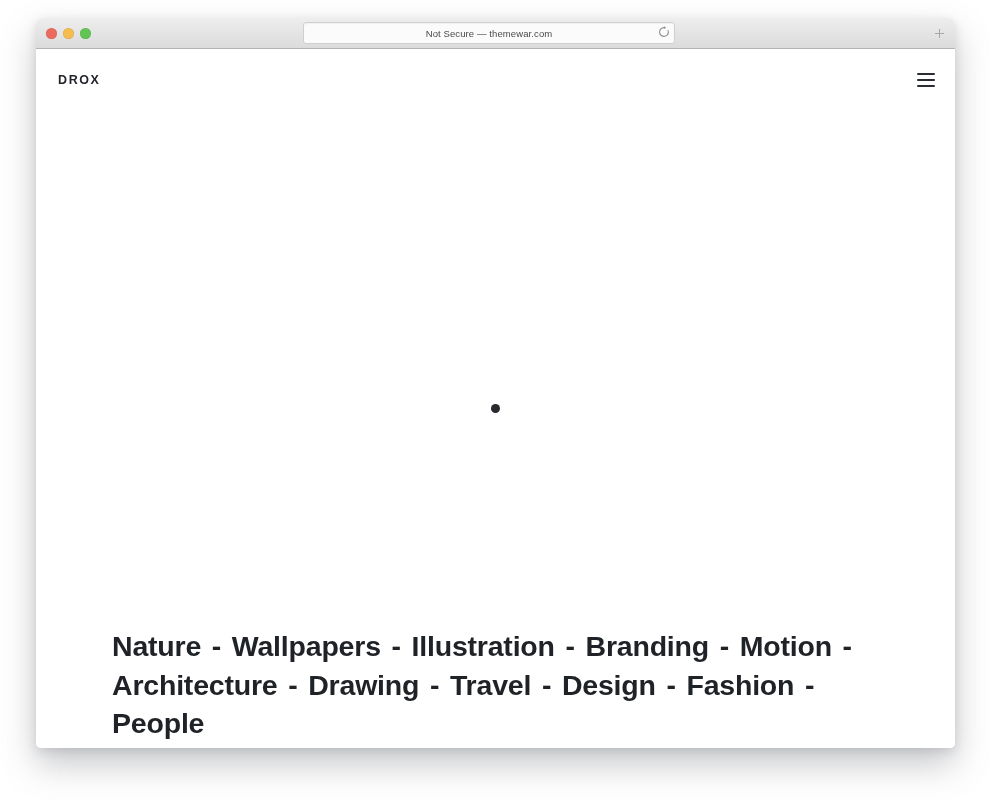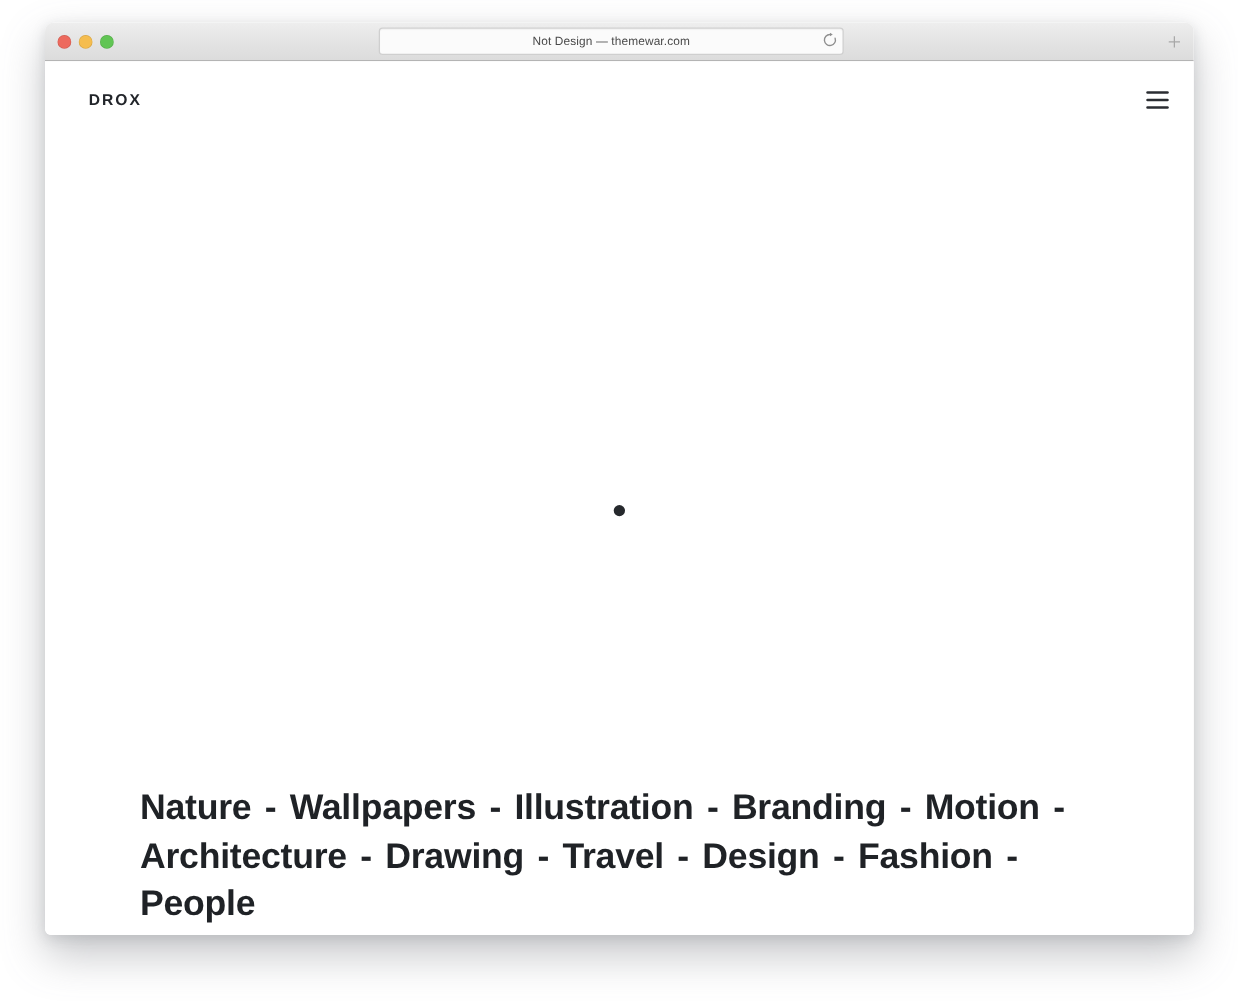--- a/index.html
+++ b/index.html
@@ -122,21 +122,20 @@
     align-items: center;
     justify-content: space-between;
     padding: 0 20px 0 22px;
     box-sizing: border-box;
   }
   #site-logo {
     font-size: 12.5px;
     font-weight: bold;
     letter-spacing: 1.6px;
     color: #22252a;
-    margin-left: 13px;
   }
   #menu-toggle {
     width: 18px;
     height: 14px;
     display: flex;
     flex-direction: column;
     justify-content: space-between;
     cursor: pointer;
   }
   #menu-toggle span {
@@ -180,21 +179,21 @@
 
   <div id="browser-chrome">
 
     <div id="traffic-lights">
       <div class="traffic-light tl-close"></div>
       <div class="traffic-light tl-minimize"></div>
       <div class="traffic-light tl-maximize"></div>
     </div>
 
     <div id="url-bar">
-      <span id="url-bar-text">Not Design — themewar.com</span>
+      <span id="url-bar-text">Not Secure — themewar.com</span>
     </div>
 
     <div id="reload-button">
       <svg width="12" height="12" viewBox="0 0 12 12" aria-hidden="true">
         <path d="M6 1.6 A4.4 4.4 0 1 0 10.1 4.6" fill="none" stroke="#8e8e8e" stroke-width="1.1" stroke-linecap="round"></path>
         <path d="M6 0.2 L6 3.0 L8.2 1.6 Z" fill="#8e8e8e"></path>
       </svg>
     </div>
 
     <div id="new-tab-button"></div>

